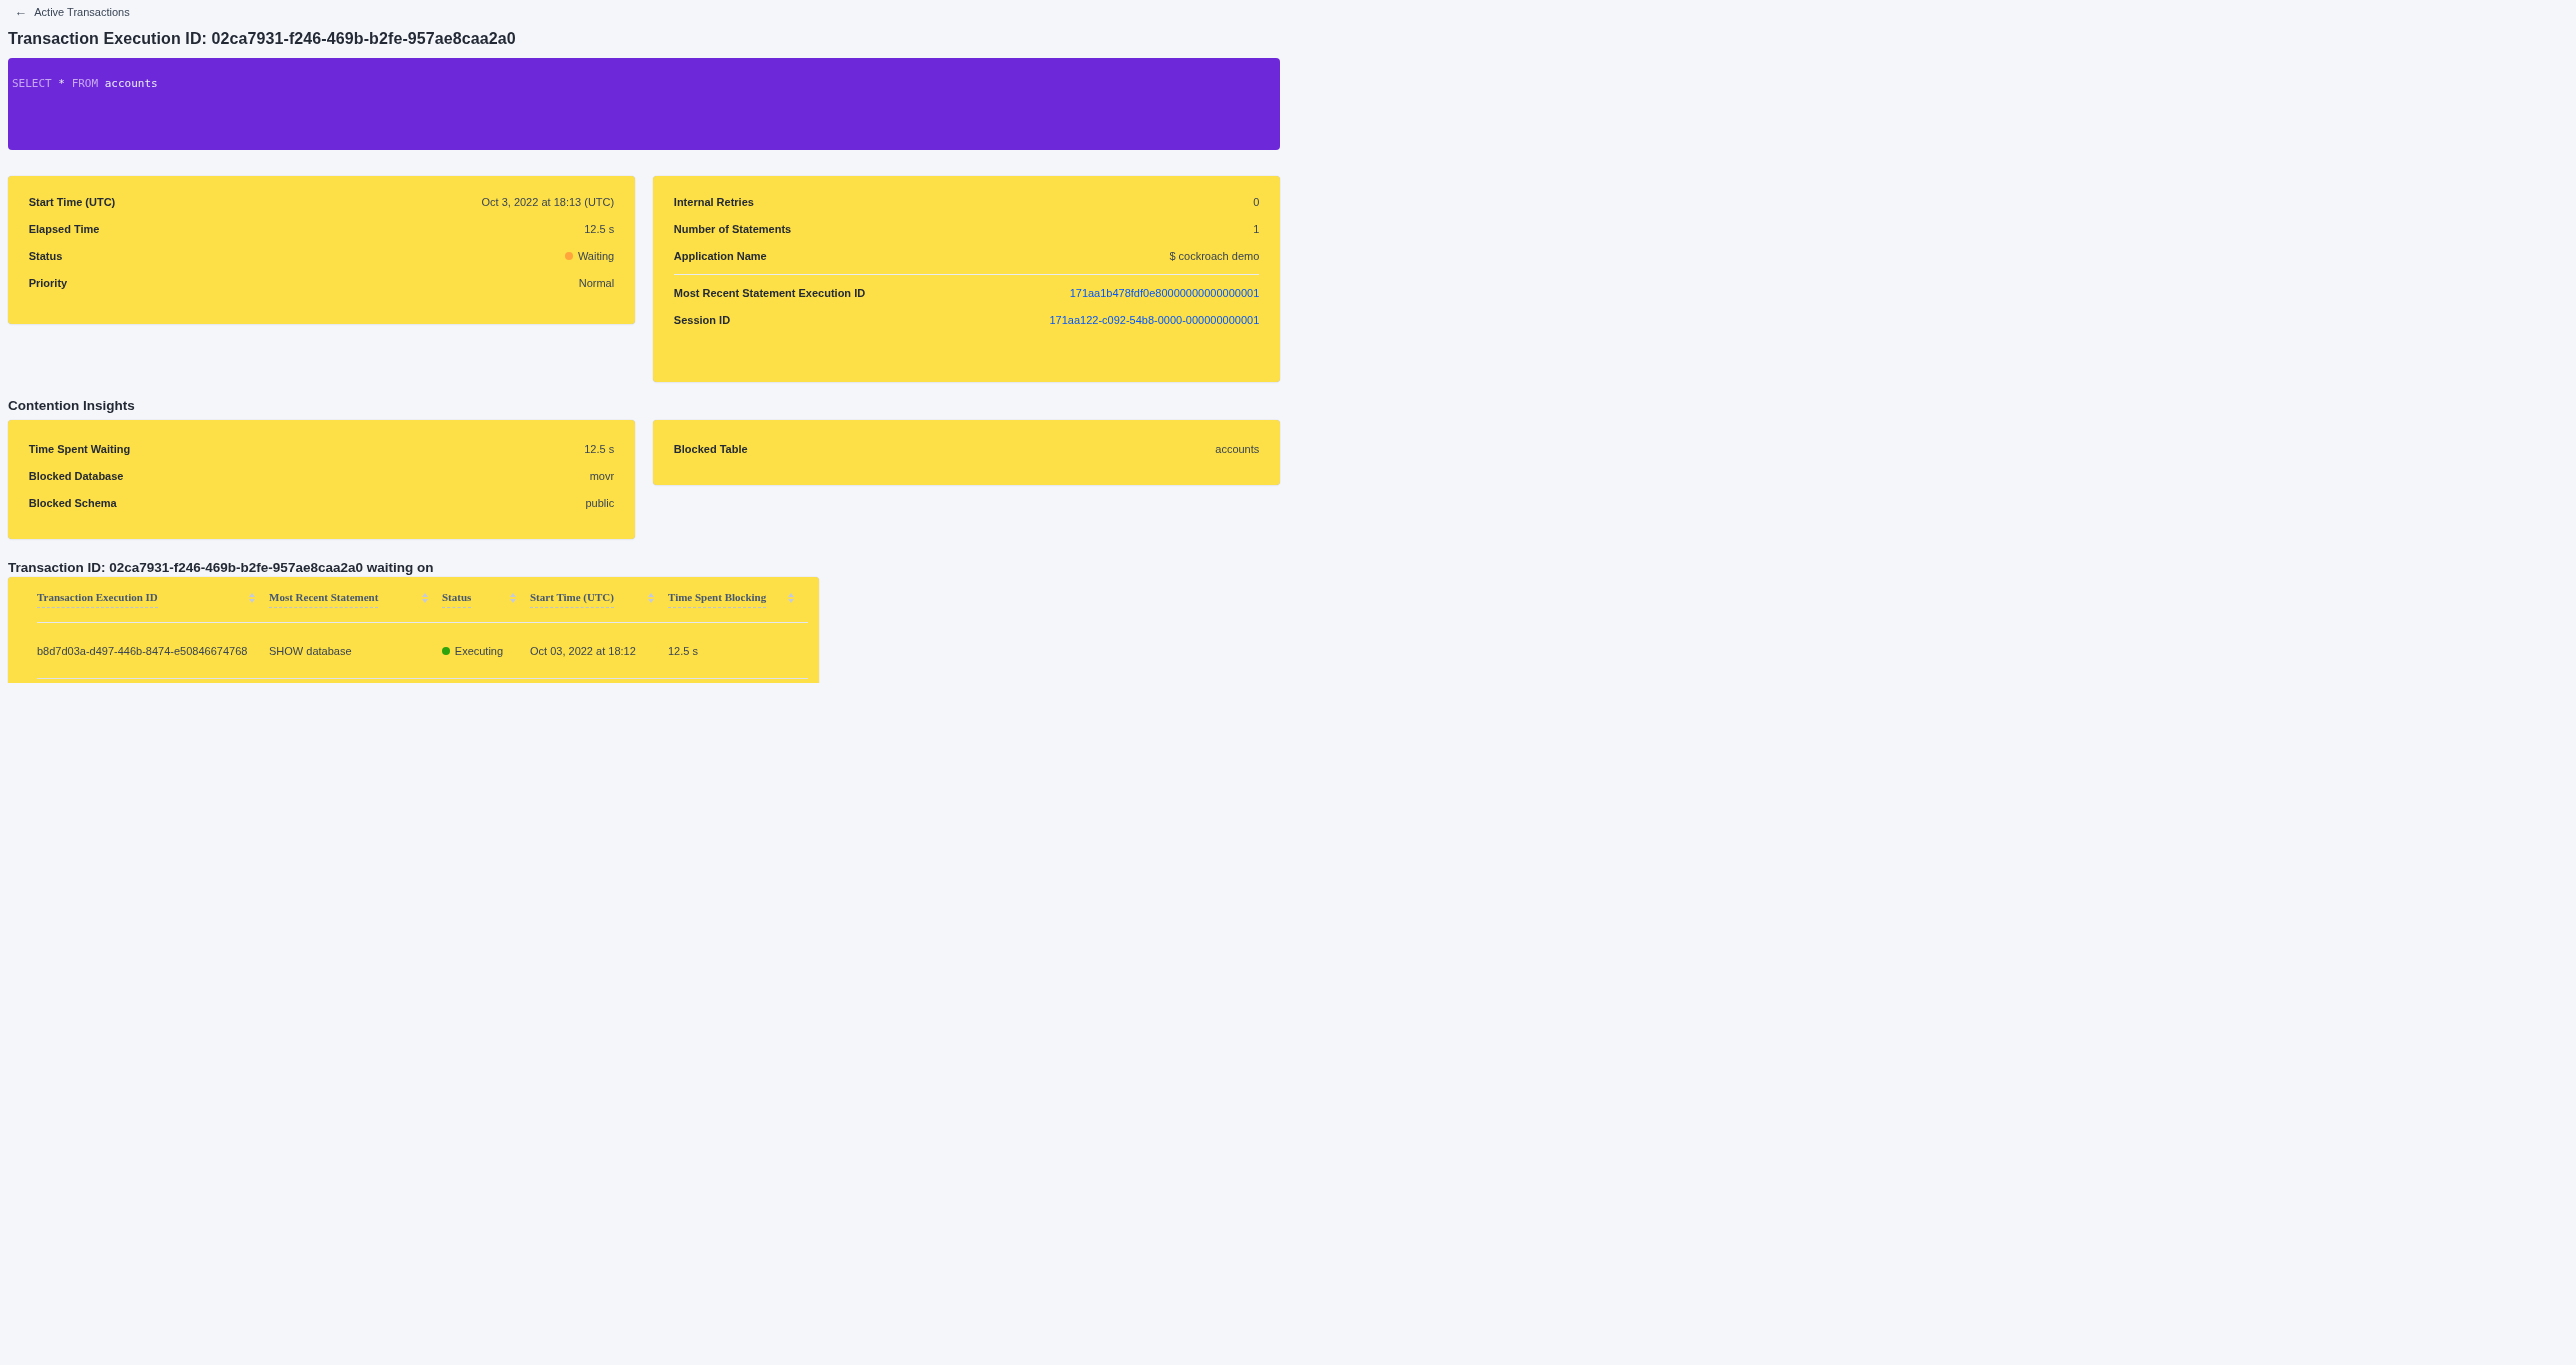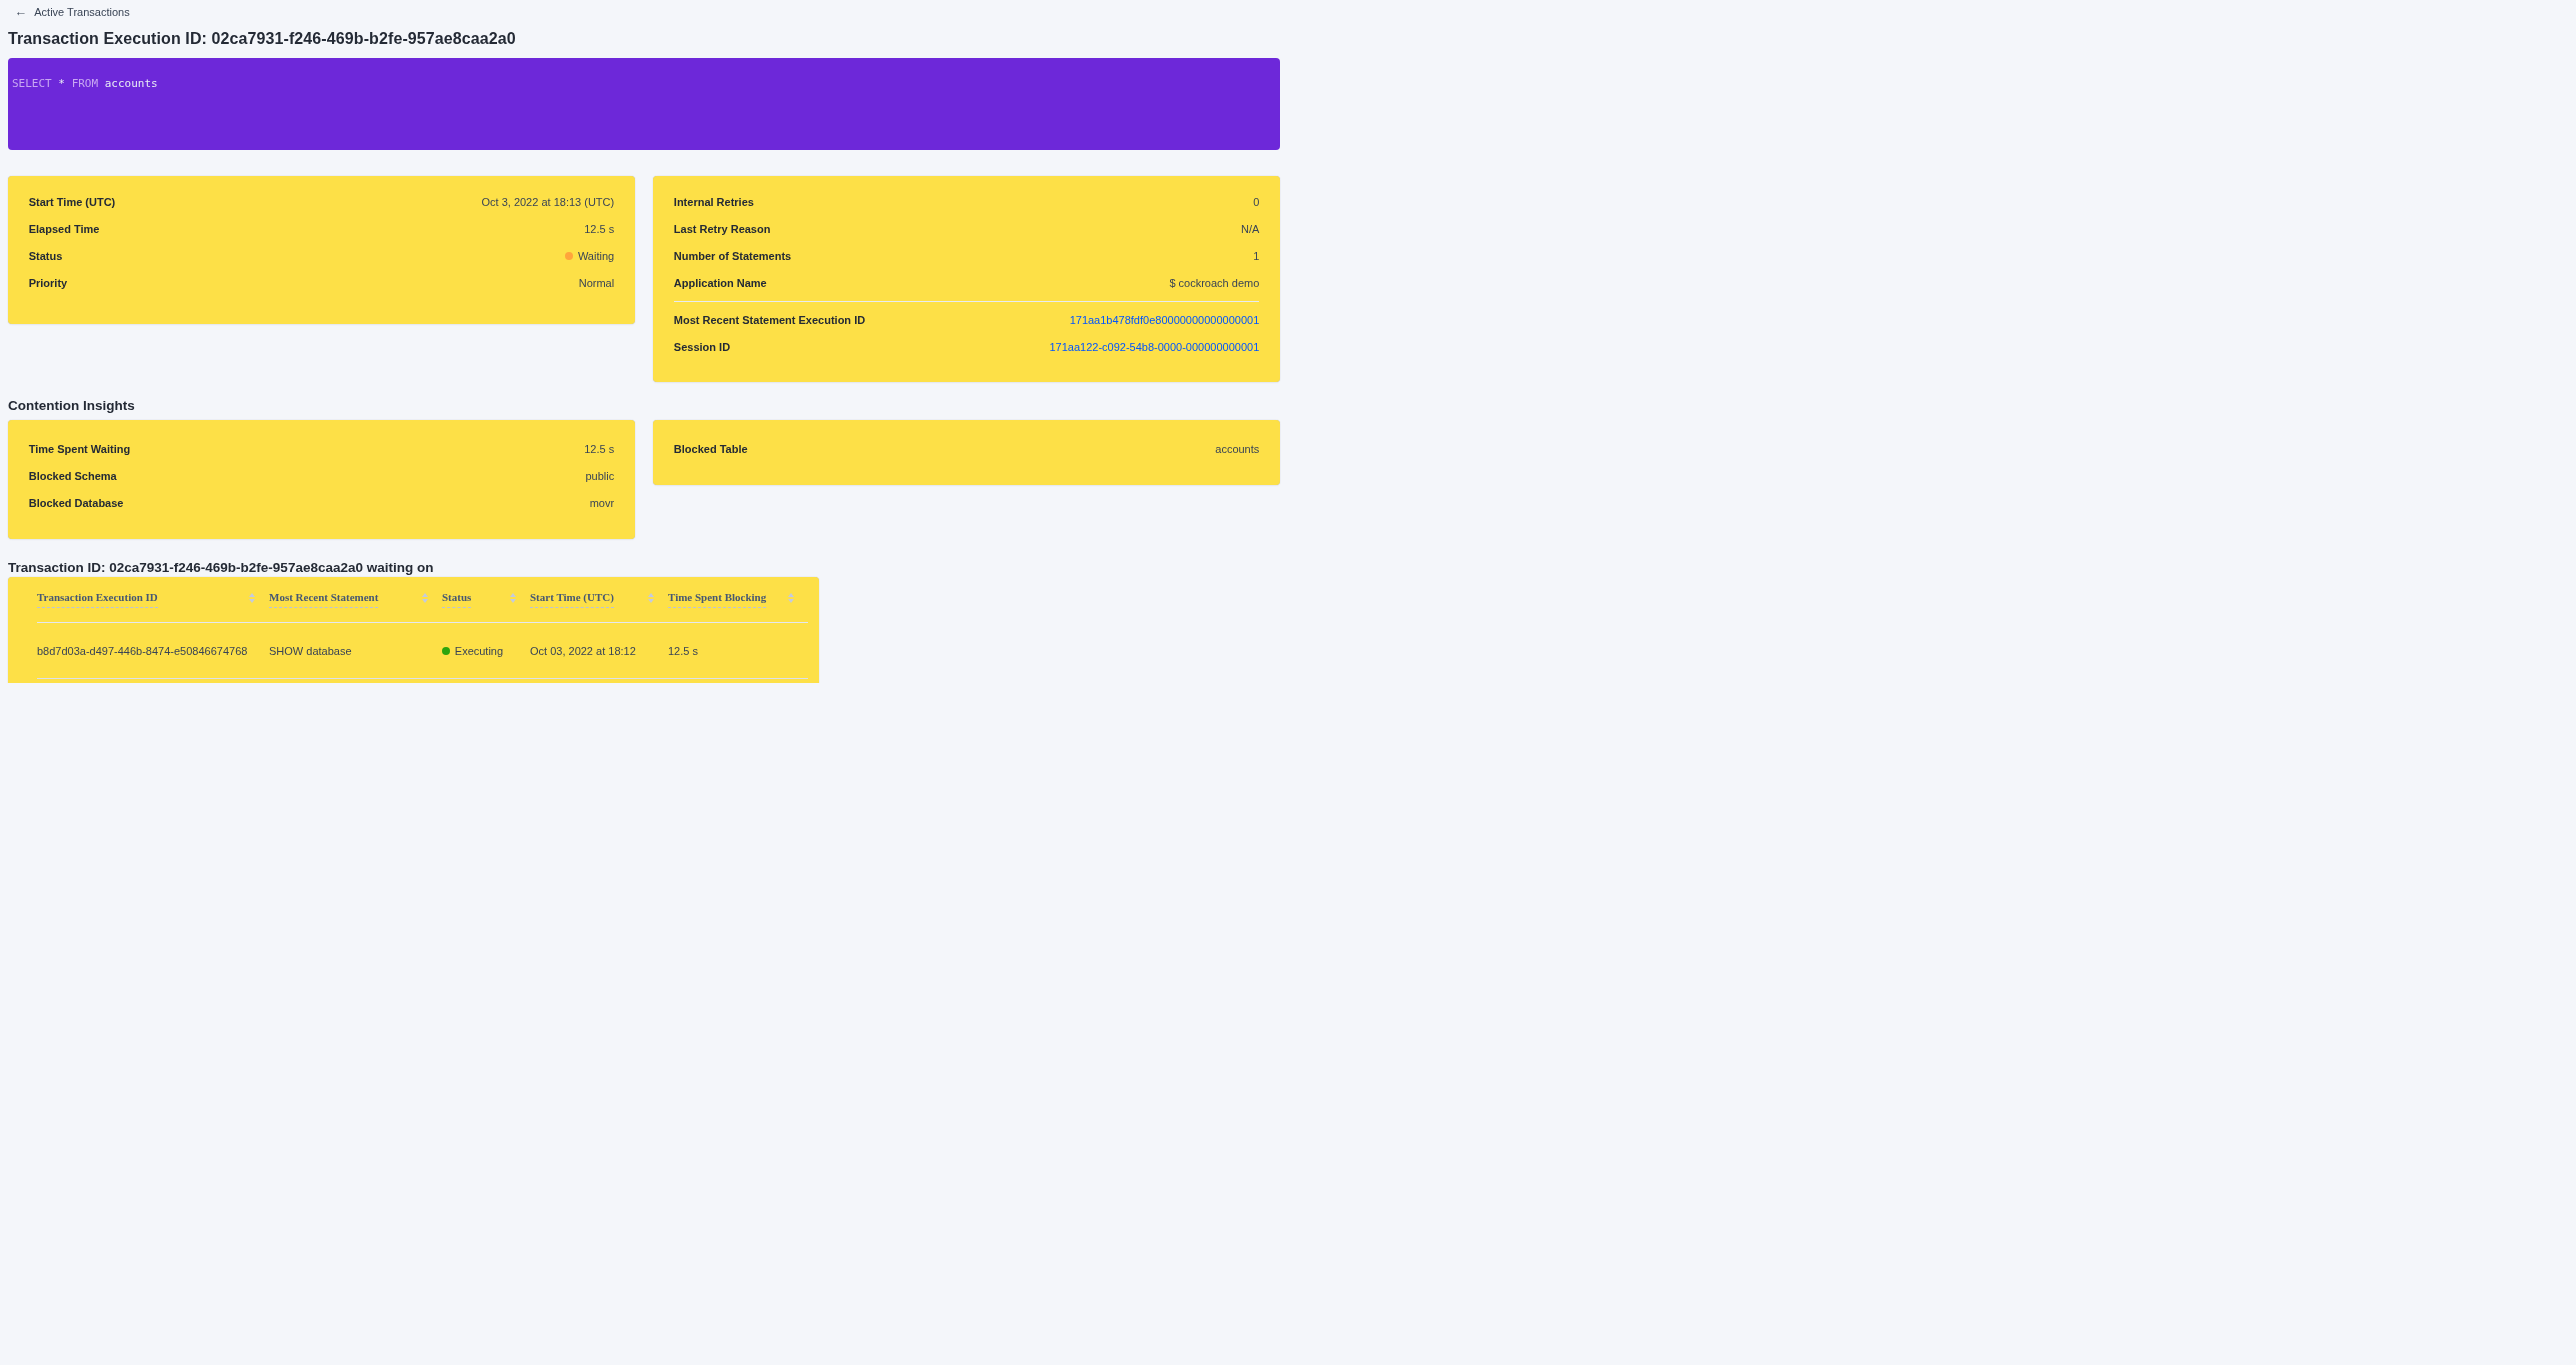--- a/index.html
+++ b/index.html
@@ -154,24 +154,20 @@
         <span class="kv-value">Normal</span>
       </div>
     </div>
 
     <div class="card half h-right1">
       <div class="kv-row">
         <span class="kv-label">Internal Retries</span>
         <span class="kv-value">0</span>
       </div>
       <div class="kv-row">
-        <span class="kv-label">Last Retry Reason</span>
-        <span class="kv-value">N/A</span>
-      </div>
-      <div class="kv-row">
         <span class="kv-label">Number of Statements</span>
         <span class="kv-value">1</span>
       </div>
       <div class="kv-row">
         <span class="kv-label">Application Name</span>
         <span class="kv-value">$ cockroach demo</span>
       </div>
       <hr class="kv-divider">
       <div class="kv-row">
         <span class="kv-label">Most Recent Statement Execution ID</span>
@@ -193,26 +189,26 @@
   <h2 class="section-heading heading-contention">Contention Insights</h2>
 
   <div class="cards-row contention-row">
 
     <div class="card half h-left2">
       <div class="kv-row">
         <span class="kv-label">Time Spent Waiting</span>
         <span class="kv-value">12.5 s</span>
       </div>
       <div class="kv-row">
+        <span class="kv-label">Blocked Database</span>
+        <span class="kv-value">movr</span>
+      </div>
+      <div class="kv-row">
         <span class="kv-label">Blocked Schema</span>
         <span class="kv-value">public</span>
-      </div>
-      <div class="kv-row">
-        <span class="kv-label">Blocked Database</span>
-        <span class="kv-value">movr</span>
       </div>
     </div>
 
     <div class="card half h-right2">
       <div class="kv-row">
         <span class="kv-label">Blocked Table</span>
         <span class="kv-value">accounts</span>
       </div>
     </div>
 

